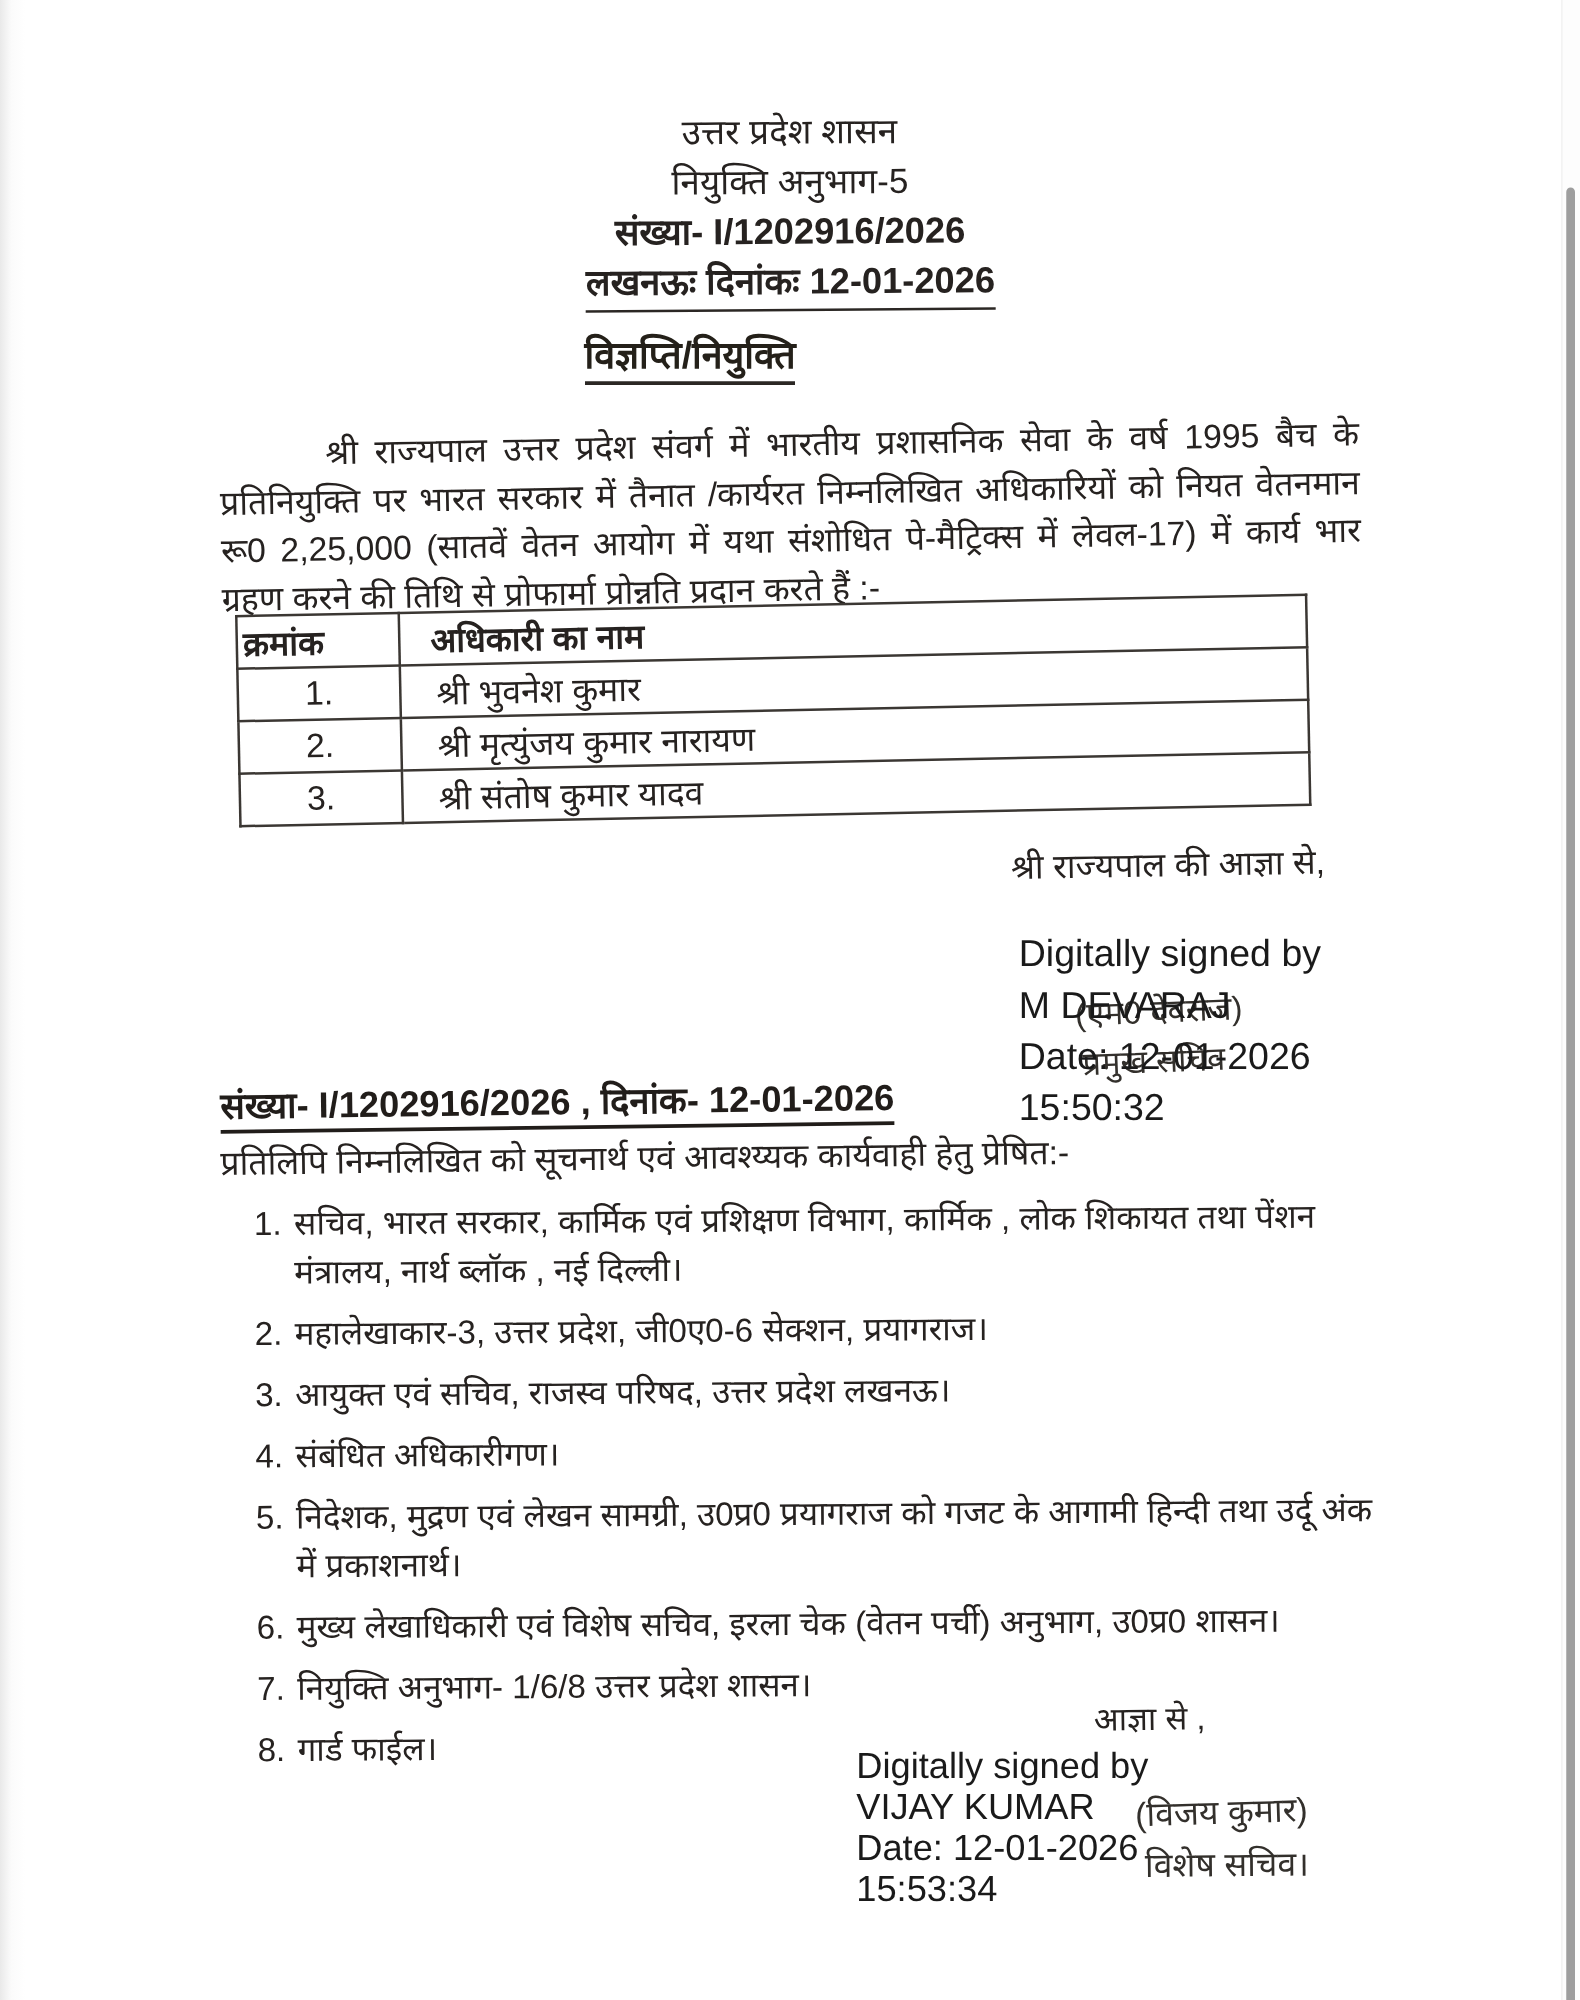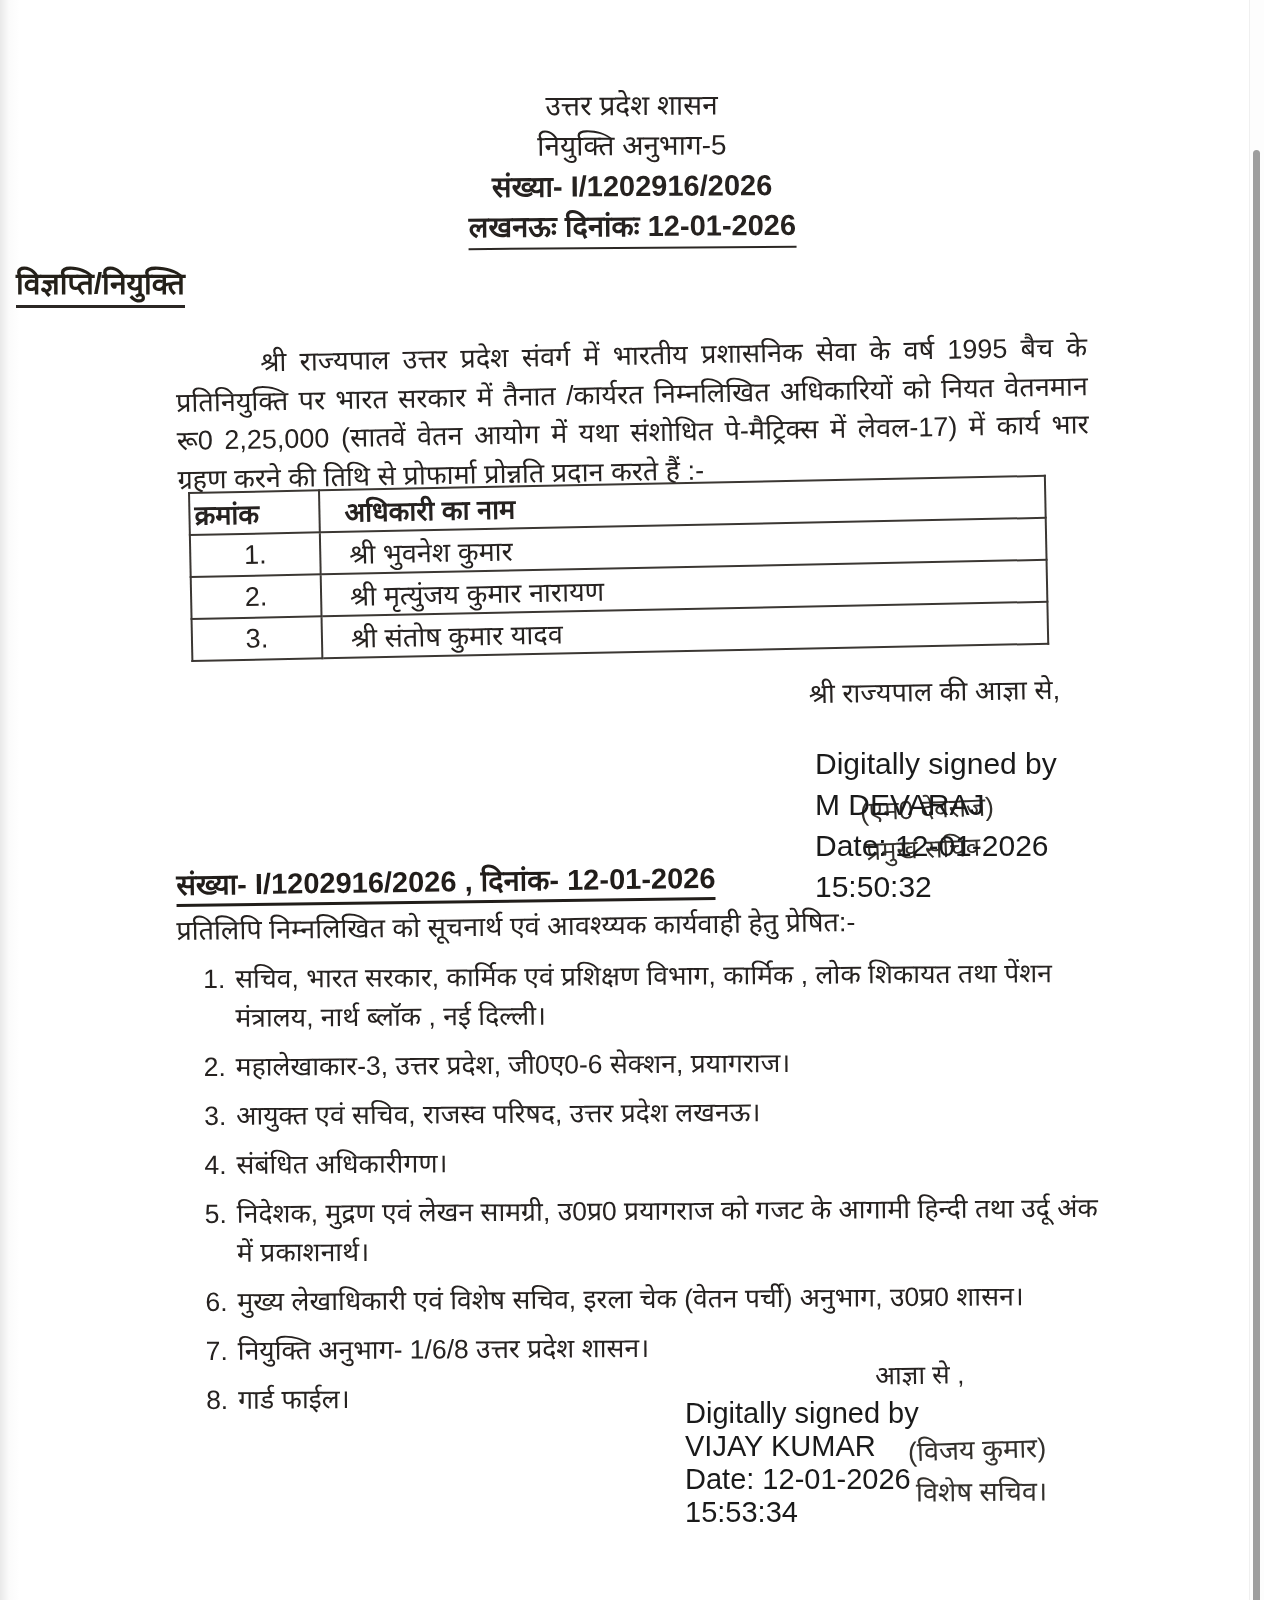--- a/index.html
+++ b/index.html
@@ -11,21 +11,21 @@
   }
   .page{position:absolute;inset:0;background:linear-gradient(to right,#e9e9e9 0,#fbfbfb 9px,#ffffff 20px);padding-left:32px;}
   
   .scrollbar-track{position:absolute;top:0;right:0;width:14px;height:1600px;background:#fdfdfd;border-left:1px solid #f0f0f0;}
   .scrollbar-thumb{position:absolute;top:150px;right:4px;width:7px;height:1450px;background:#9e9e9e;border-radius:4px 4px 0 0;}
   
   .doc-header{position:absolute;top:86px;left:0;width:1264px;text-align:center;transform:rotate(-0.4deg);}
   .doc-header .h-line{display:block;font-size:28px;line-height:40px;color:#262220;}
   .doc-header .h-strong{font-weight:600;font-size:29px;}
   .underlined{border-bottom:2px solid #2b2724;padding-bottom:1px;display:inline-block;}
-  .doc-title-wrap{position:absolute;top:262px;left:16px;width:1104px;}
+  .doc-title-wrap{position:absolute;top:262px;left:0;width:1104px;text-align:center;}
   .doc-title{font-size:30px;font-weight:700;color:#242019;border-bottom:3px solid #2b2724;padding-bottom:2px;display:inline-block;}
   
   .body-para{
     position:absolute;top:318px;left:175px;width:912px;
     font-size:27px;line-height:38.5px;text-align:justify;text-indent:85px;
     color:#262220;transform:rotate(-1.05deg);transform-origin:left top;
   }
   
   .officers-table{
     position:absolute;top:492px;left:188px;width:858px;

